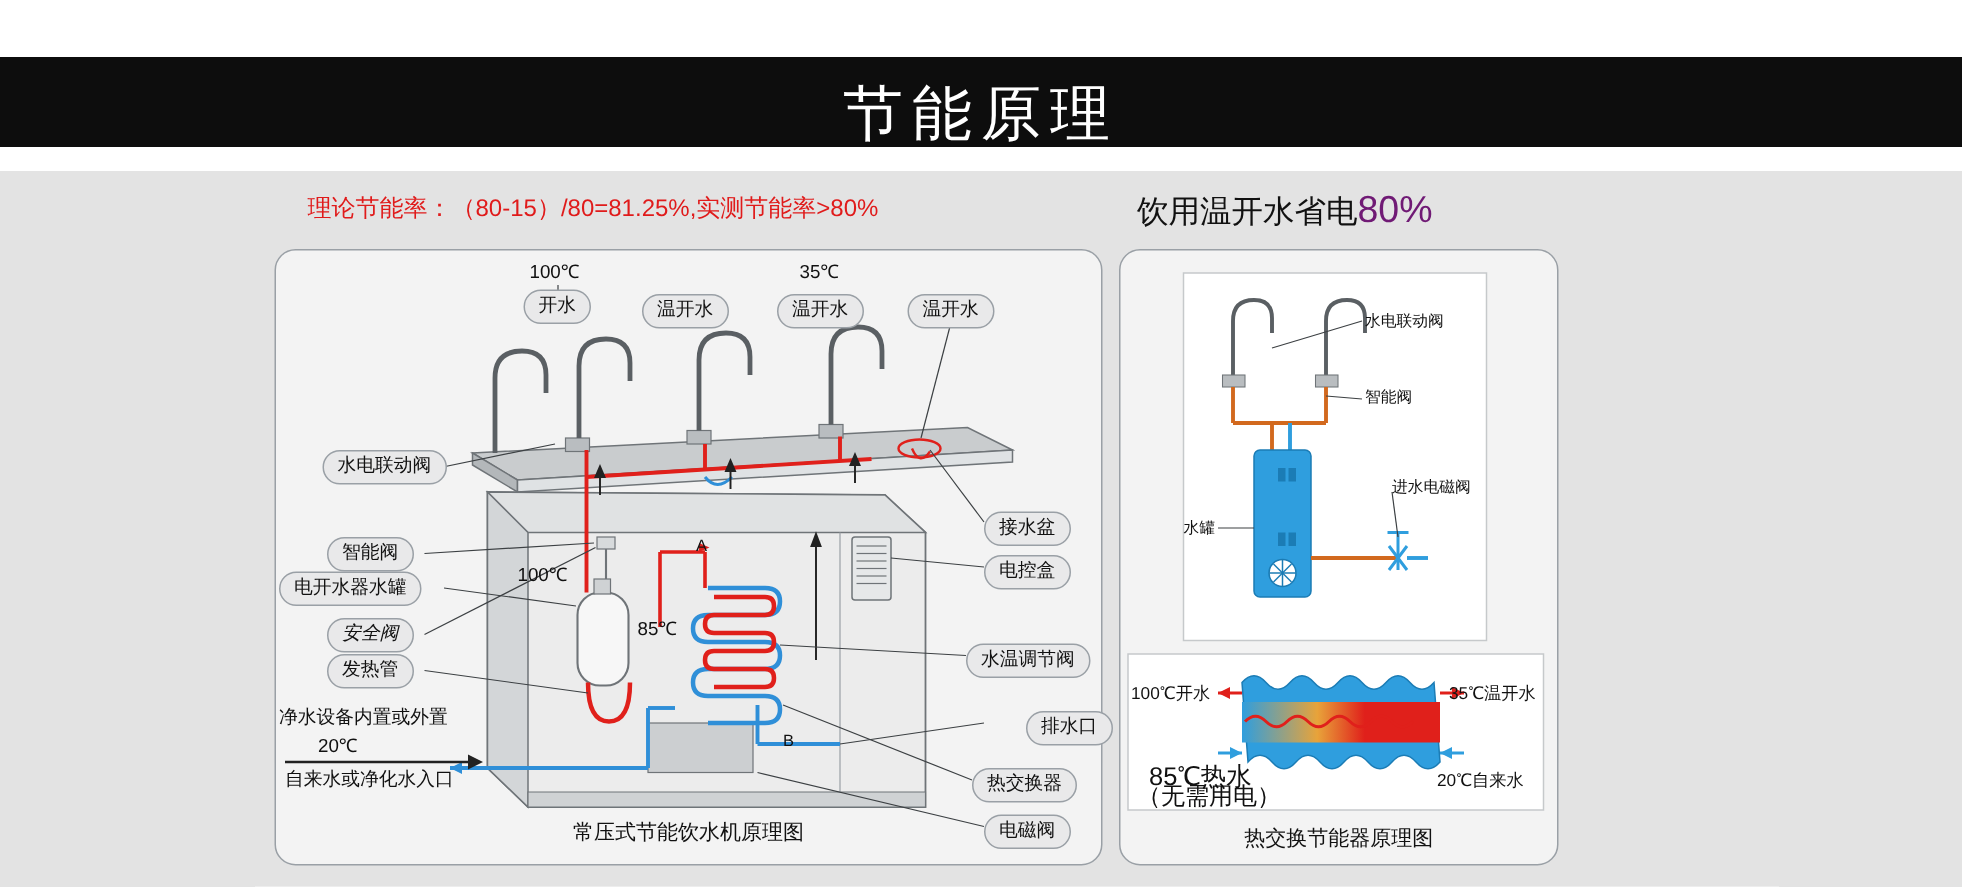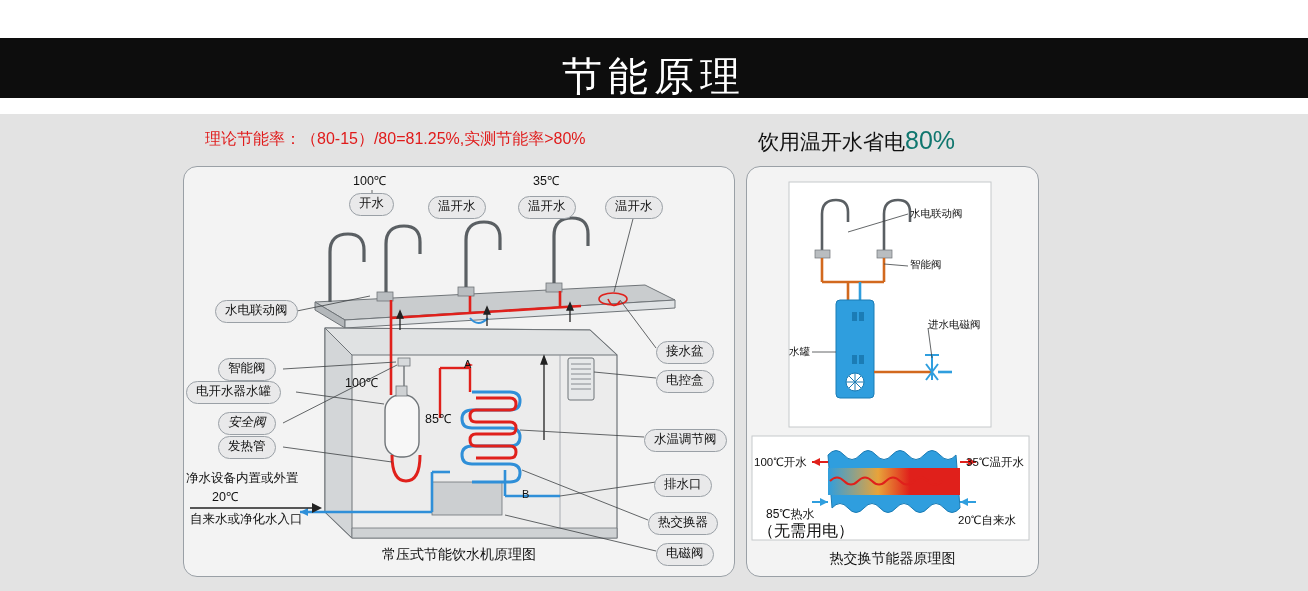--- a/index.html
+++ b/index.html
@@ -26,21 +26,21 @@
   }
   
   .sub-left {
     position:absolute; left:205px; top:129px; width:500px;
     color:#e01b1b; font-size:16px; letter-spacing:0px; white-space:nowrap;
   }
   .sub-right {
     position:absolute; left:758px; top:126px; width:300px;
     color:#111111; font-size:21px; white-space:nowrap;
   }
-  .sub-right .big { color:#0f766e; font-size:25px; }
+  .sub-right .big { color:#701a75; font-size:25px; }
 
   
   .panel {
     position:absolute; background:#f3f3f3;
     border:1px solid #9aa0a6; border-radius:14px;
   }
   #panel-left  { left:183px; top:166px; width:552px; height:411px; }
   #panel-right { left:746px; top:166px; width:293px; height:411px; }
 
   .panel-caption {
@@ -240,21 +240,21 @@
 <div class="chip" style="left:218px; top:412px;font-style:italic;">安全阀</div>
 <div class="chip" style="left:218px; top:436px;">发热管</div>
 
 <div class="plainlabel" style="left:186px; top:470px;">净水设备内置或外置</div>
 <div class="plainlabel" style="left:212px; top:488px;">20℃</div>
 <div class="plainlabel" style="left:190px; top:511px;">自来水或净化水入口</div>
 
 <div class="chip" style="left:656px; top:341px;">接水盆</div>
 <div class="chip" style="left:656px; top:370px;">电控盒</div>
 <div class="chip" style="left:644px; top:429px;">水温调节阀</div>
-<div class="chip" style="left:654px; top:474px;">排水口</div>
+<div class="chip" style="left:684px; top:474px;">排水口</div>
 <div class="chip" style="left:648px; top:512px;">热交换器</div>
 <div class="chip" style="left:656px; top:543px;">电磁阀</div>
 
 <div class="temp" style="left:345px; top:374px;">100℃</div>
 <div class="temp" style="left:425px; top:410px;">85℃</div>
 <div class="plainlabel" style="left:464px; top:358px; font-size:11px;">A</div>
 <div class="plainlabel" style="left:522px; top:488px; font-size:11px;">B</div>
 
 <div class="panel-caption" id="caption-left">常压式节能饮水机原理图</div>
 
@@ -355,17 +355,17 @@
   <polygon points="960,502 968,498 968,506" fill="#2f9ede"></polygon>
 </svg>
 
 <div class="plainlabel tiny" style="left:910px; top:207px;">水电联动阀</div>
 <div class="plainlabel tiny" style="left:910px; top:258px;">智能阀</div>
 <div class="plainlabel tiny" style="left:928px; top:318px;">进水电磁阀</div>
 <div class="plainlabel tiny" style="left:789px; top:345px;">水罐</div>
 
 <div class="plainlabel" style="left:754px; top:455px; font-size:11.5px;">100℃开水</div>
 <div class="plainlabel" style="left:966px; top:455px; font-size:11.5px;">35℃温开水</div>
-<div class="plainlabel" style="left:766px; top:506px; font-size:12px;">85℃热水</div>
+<div class="plainlabel" style="left:766px; top:506px; font-size:17px;">85℃热水</div>
 <div class="plainlabel" style="left:758px; top:521px; font-size:16px;">（无需用电）</div>
 <div class="plainlabel" style="left:958px; top:513px; font-size:11.5px;">20℃自来水</div>
 
 <div class="panel-caption" id="caption-right">热交换节能器原理图</div>
 
 </body></html>

